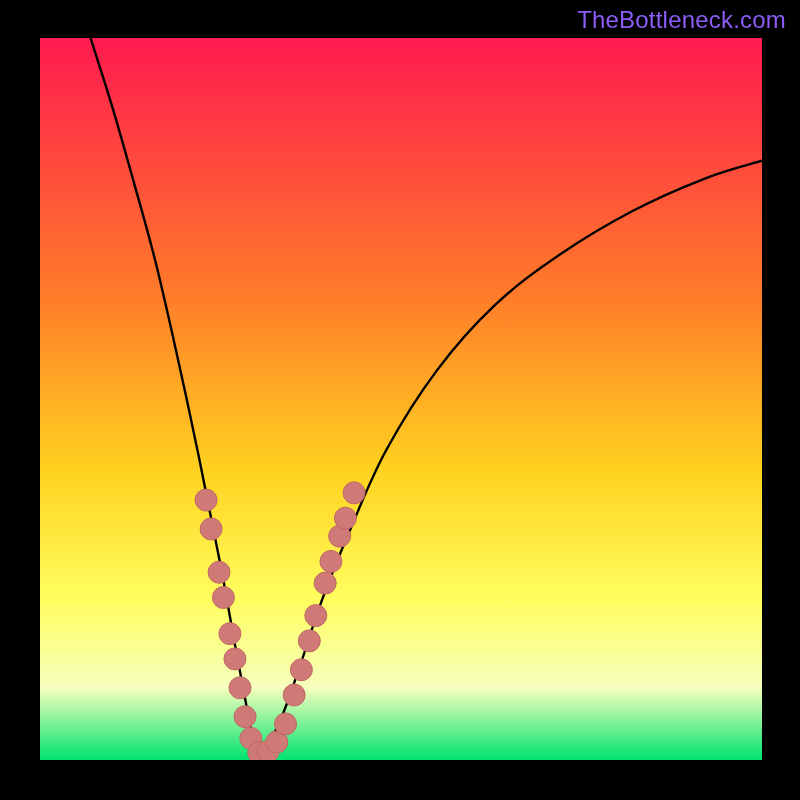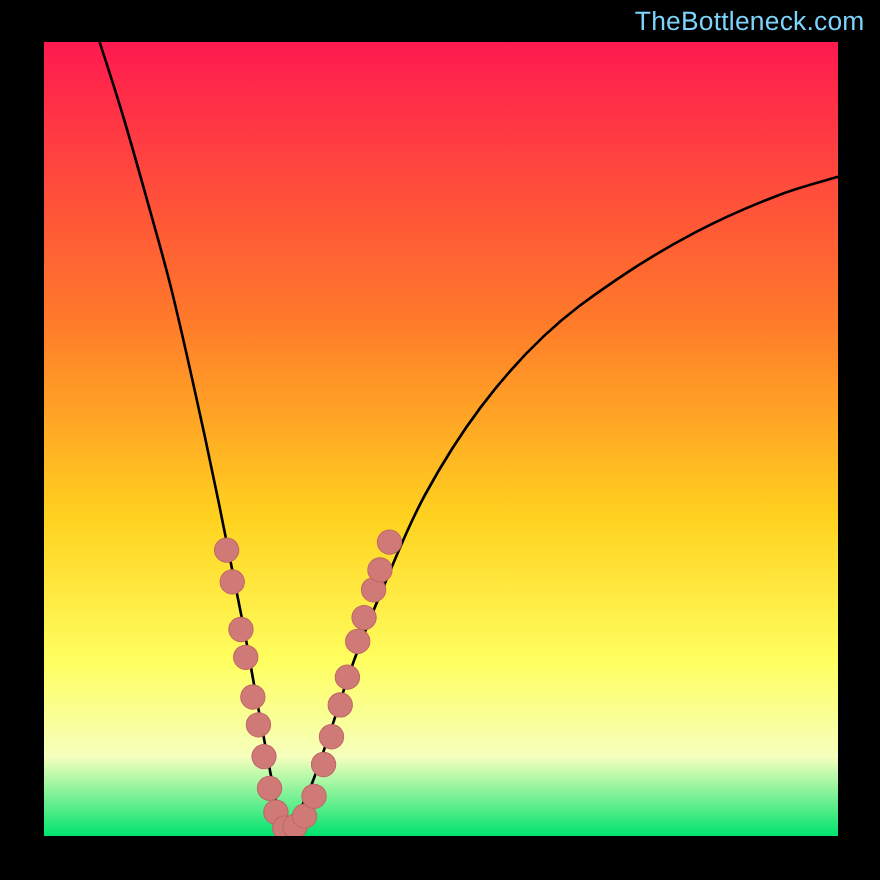--- a/index.html
+++ b/index.html
@@ -24,21 +24,21 @@
     left: 40px;
     top: 38px;
     width: 722px;
     height: 722px;
     overflow: hidden;
   }
   .watermark {
     position: absolute;
     top: 6px;
     right: 14px;
-    color: #7dd3fc;
+    color: #8b5cf6;
     font-size: 24px;
     font-weight: 400;
     letter-spacing: 0.2px;
   }
   svg {
     display: block;
   }
 </style>
 </head>
 <body>

